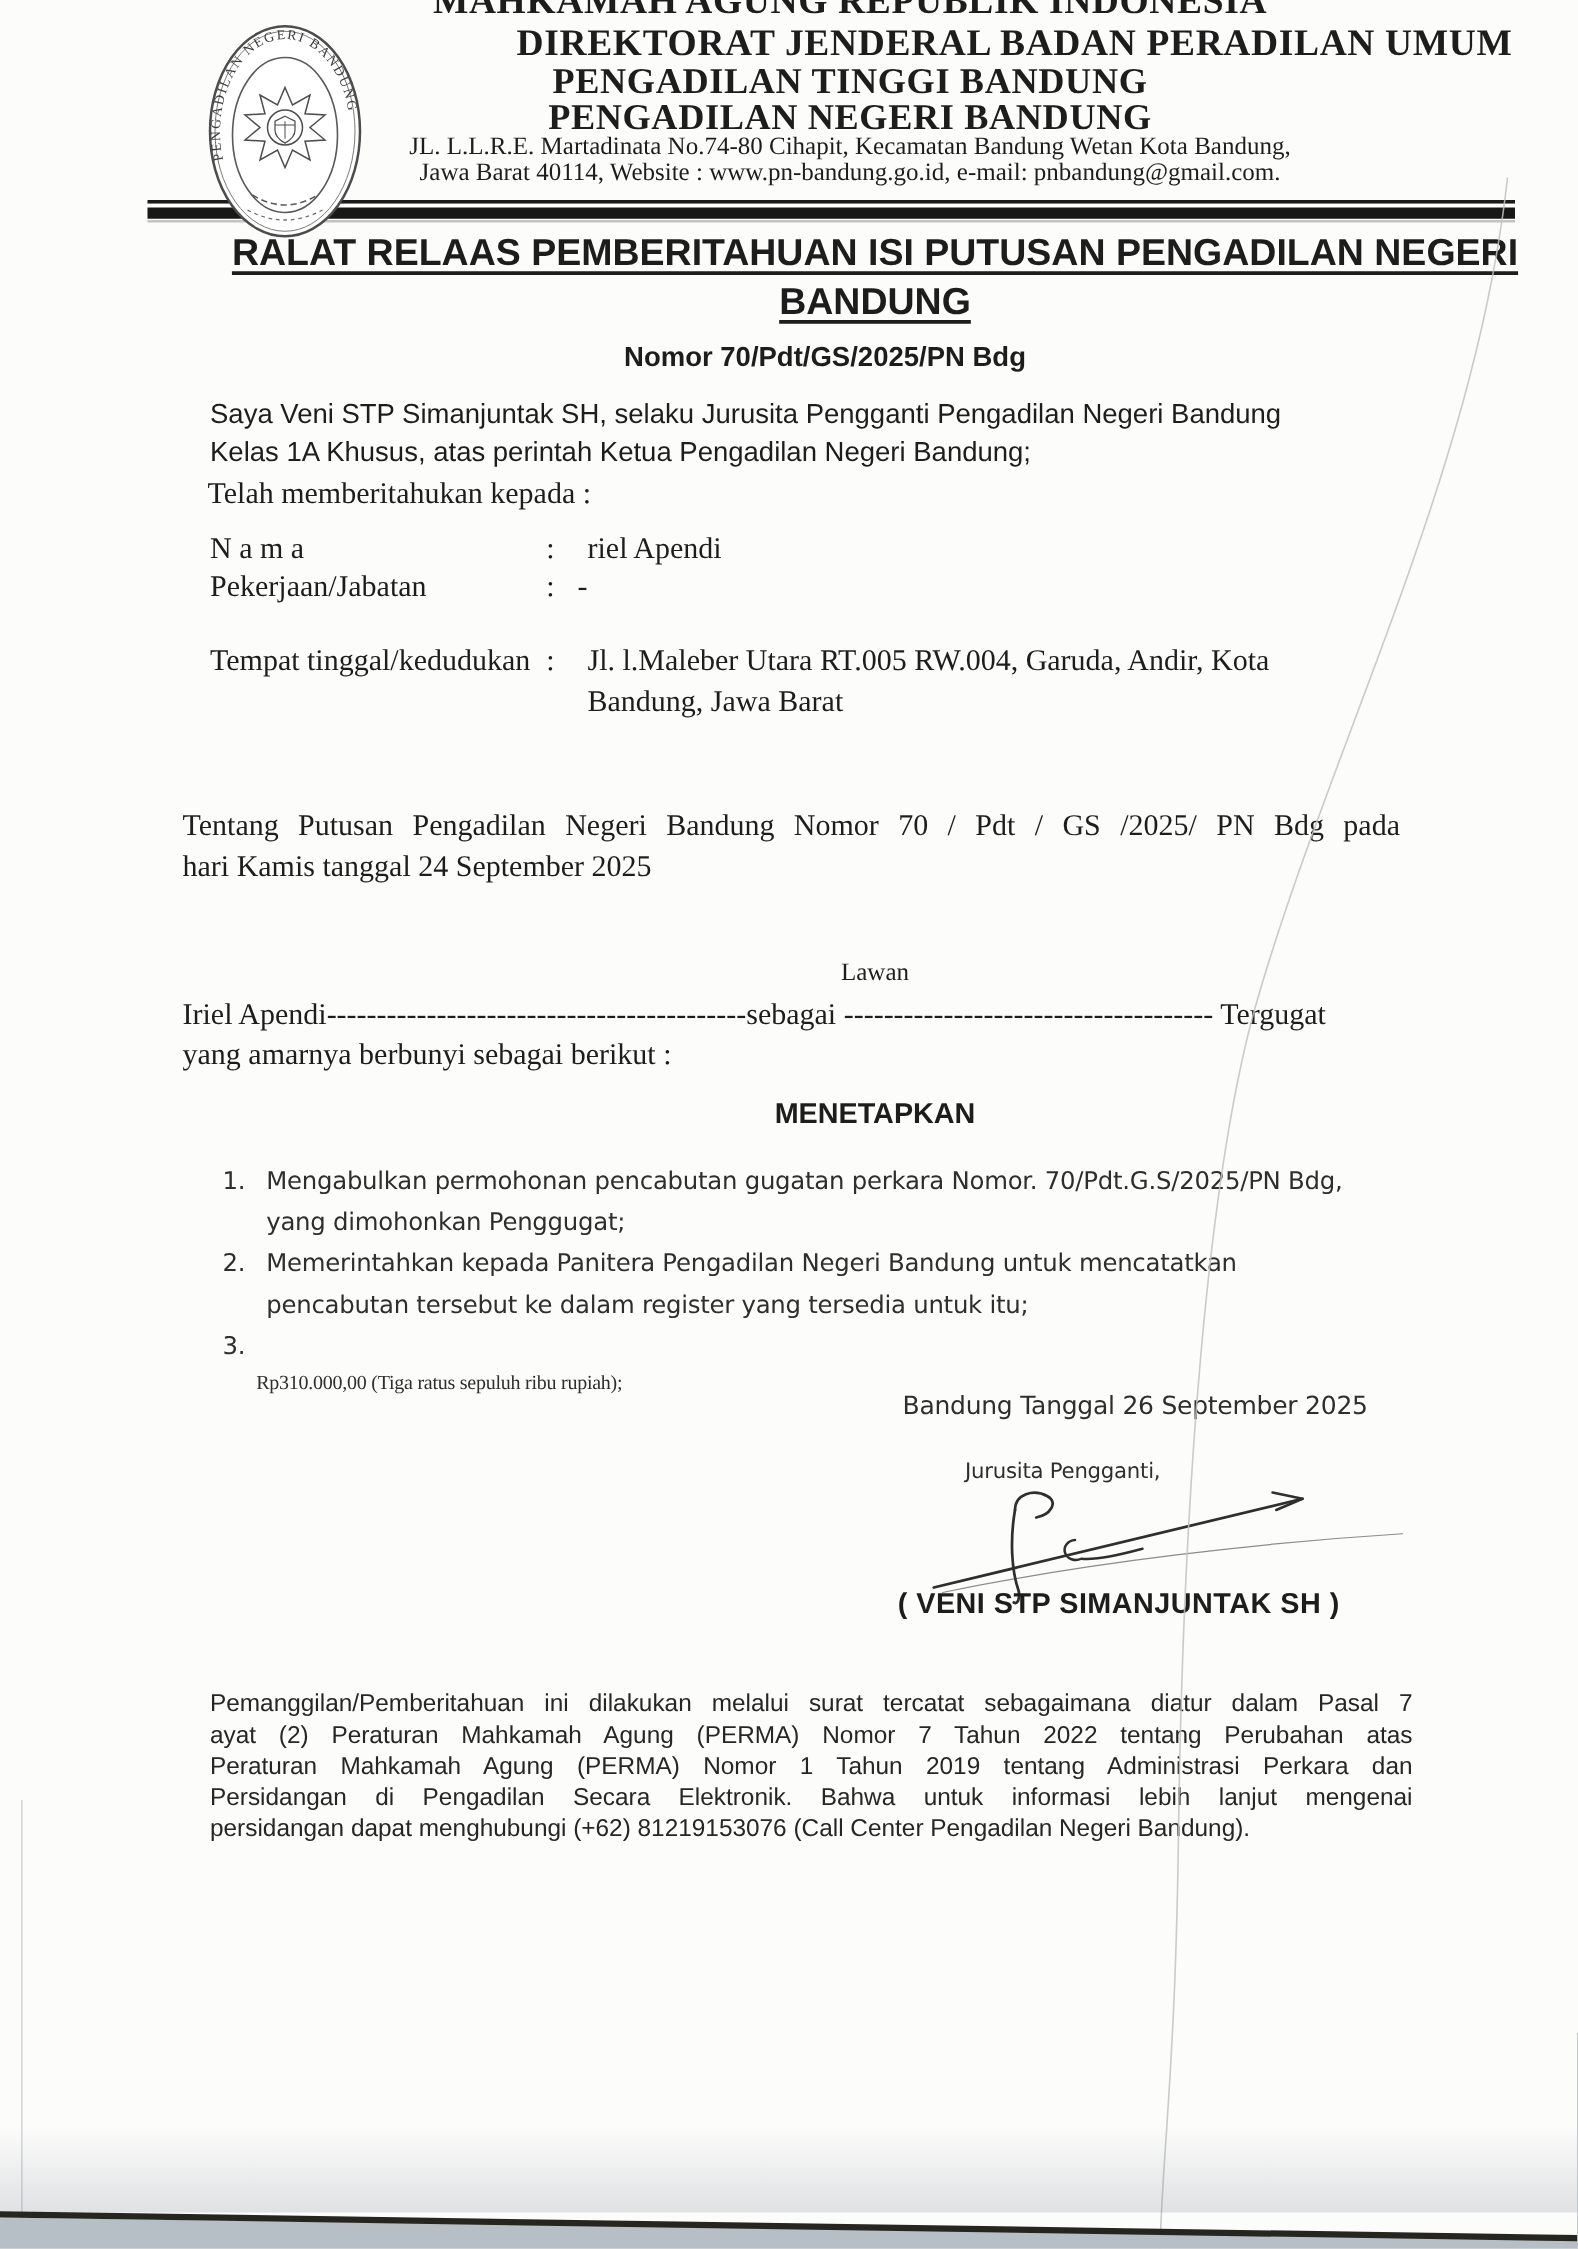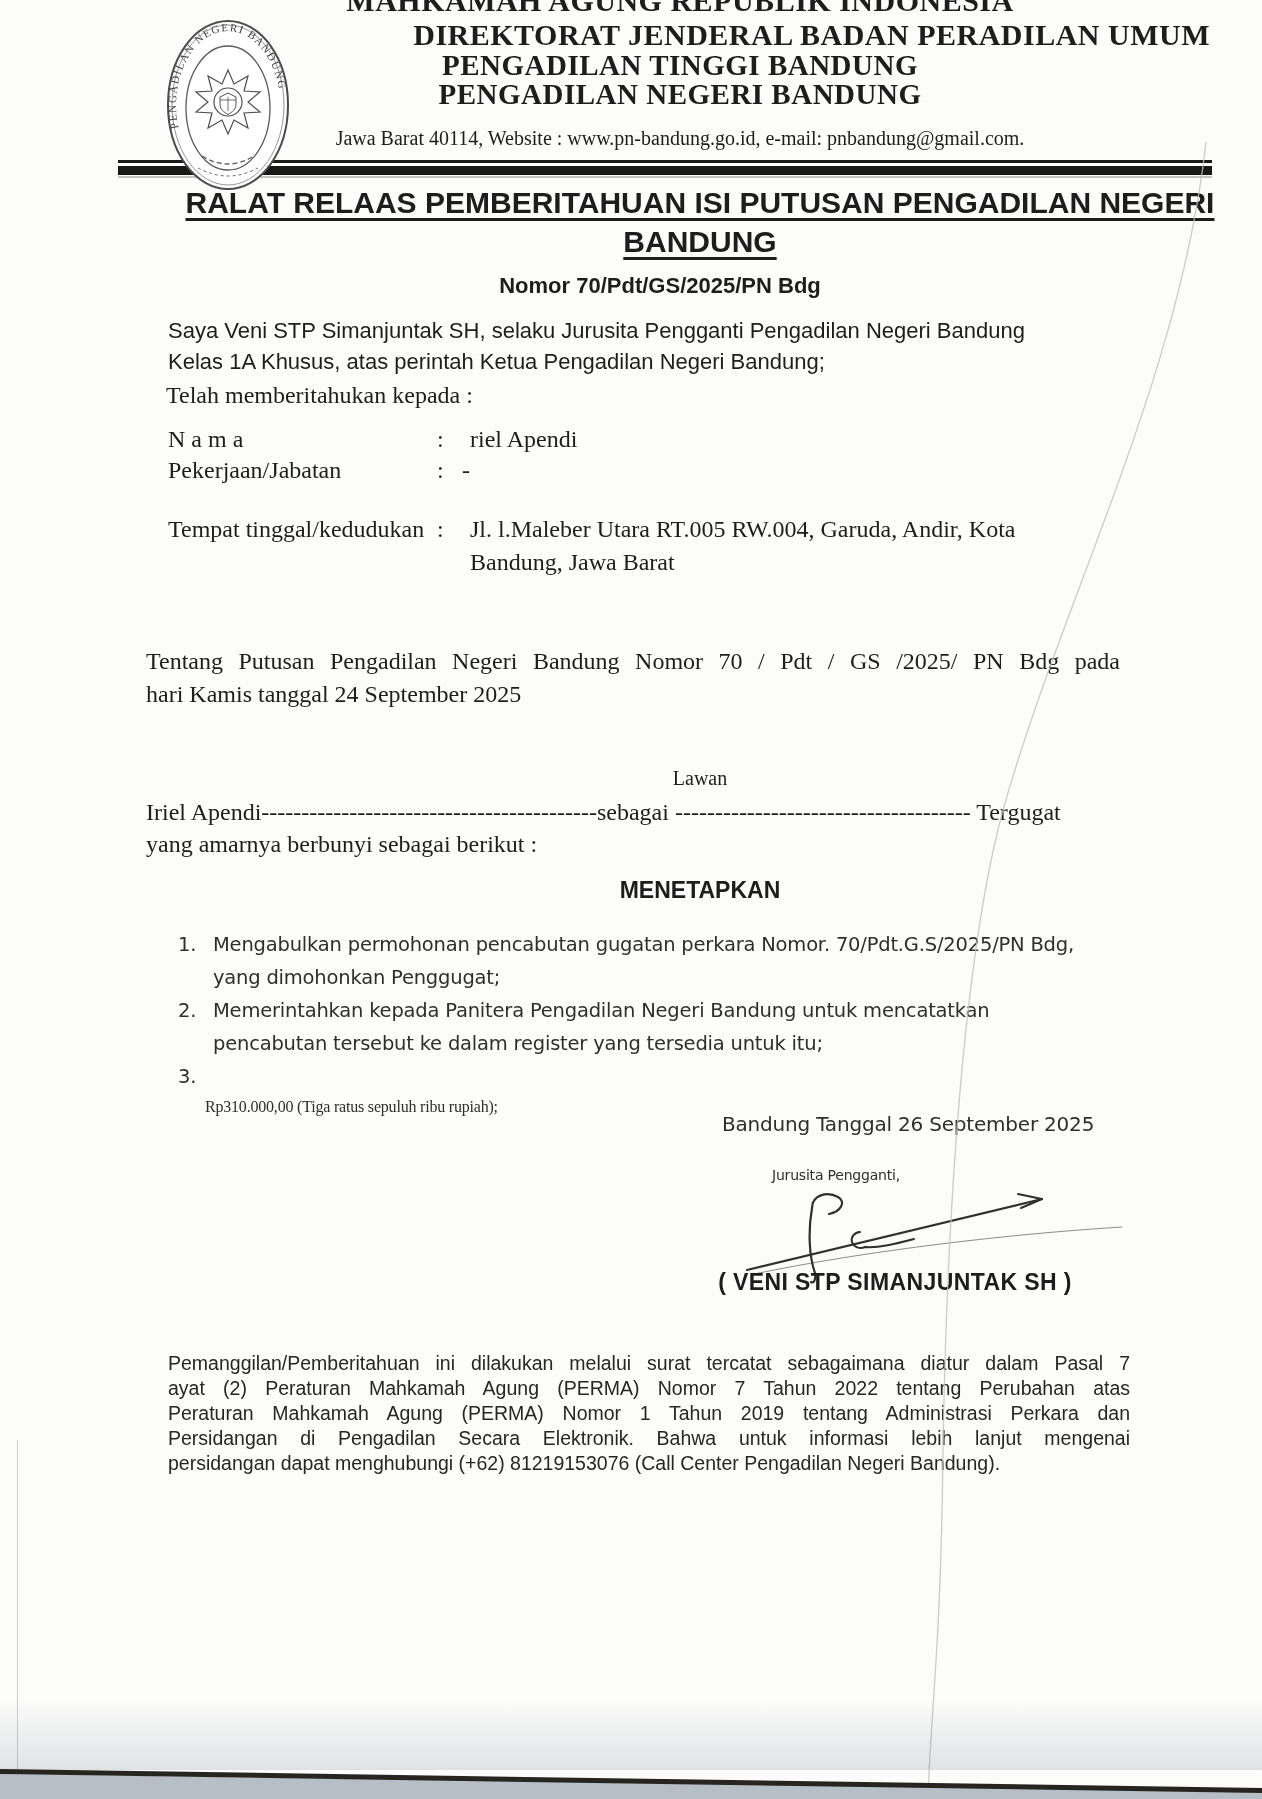--- a/index.html
+++ b/index.html
@@ -24,20 +24,21 @@
 </style>
 </head>
 <body>
 
 <div class="page">
 
   <div class="abs serif bold center" style="left:150px;top:-16px;width:1060px;font-size:30px;letter-spacing:.5px;">MAHKAMAH AGUNG REPUBLIK INDONESIA</div>
   <div class="abs serif bold center" style="left:150px;top:18px;width:1060px;font-size:30px;letter-spacing:.5px;text-align:right;">DIREKTORAT JENDERAL BADAN PERADILAN UMUM</div>
   <div class="abs serif bold center" style="left:150px;top:49px;width:1060px;font-size:29px;letter-spacing:.5px;">PENGADILAN TINGGI BANDUNG</div>
   <div class="abs serif bold center" style="left:150px;top:78px;width:1060px;font-size:29px;letter-spacing:.5px;">PENGADILAN NEGERI BANDUNG</div>
+  <div class="abs serif center" style="left:150px;top:106px;width:1060px;font-size:20px;">JL. L.L.R.E. Martadinata No.74-80 Cihapit, Kecamatan Bandung Wetan  Kota Bandung,</div>
   <div class="abs serif center" style="left:150px;top:127px;width:1060px;font-size:20px;">Jawa Barat 40114, Website : www.pn-bandung.go.id, e-mail: pnbandung@gmail.com.</div>
 
   <div class="rule-top"></div>
   <div class="rule-gap"></div>
   <div class="rule-main"></div>
   <div class="rule-shadow"></div>
 
   <div class="abs" style="left:164px;top:18px;">
     <svg width="128" height="174" viewBox="0 0 128 174">
       <ellipse cx="64" cy="87" rx="60" ry="84" fill="#ffffff" stroke="#4c4c4c" stroke-width="2"></ellipse>
@@ -94,21 +95,21 @@
   <div class="abs goth" style="left:213px;top:966px;font-size:19.5px;">yang dimohonkan Penggugat;</div>
 
   <div class="abs goth" style="left:178px;top:999px;font-size:19.5px;">2.</div>
   <div class="abs goth" style="left:213px;top:999px;font-size:19.5px;">Memerintahkan kepada Panitera Pengadilan Negeri Bandung untuk mencatatkan</div>
   <div class="abs goth" style="left:213px;top:1032px;font-size:19.5px;">pencabutan tersebut ke dalam register yang tersedia untuk itu;</div>
 
   <div class="abs goth" style="left:178px;top:1065px;font-size:19.5px;">3.</div>
   <div class="abs goth" style="left:205px;top:1098px;font-size:16px;font-family:Liberation Serif, serif;">Rp310.000,00 (Tiga ratus sepuluh ribu rupiah);</div>
 
   <div class="abs goth" style="left:722px;top:1112px;font-size:20px;">Bandung Tanggal 26 September 2025</div>
-  <div class="abs goth" style="left:772px;top:1167px;font-size:14px;">Jurusita Pengganti,</div>
+  <div class="abs goth" style="left:772px;top:1167px;font-size:17px;">Jurusita Pengganti,</div>
 
   <div class="abs" style="left:690px;top:1186px;">
     <svg width="470" height="120" viewBox="0 0 470 120" fill="none" stroke="#2f2f2f" stroke-linecap="round" stroke-linejoin="round">
       <path d="M57 84 L352 13" stroke-width="2.2"></path>
       <path d="M352 13 L328 8 M352 13 L331 22" stroke-width="2"></path>
       <path d="M64 88 C180 64 320 48 432 41" stroke-width="1" opacity=".55"></path>
       <path d="M122 22 C122 9 137 5 148 11 C157 16 150 26 139 28" stroke-width="2.2"></path>
       <path d="M122 22 C118 45 119 70 125 87 C126 93 124 98 121 96" stroke-width="2.2"></path>
       <path d="M170 46 a9 8 0 1 0 5 15 c14 1 30 -3 49 -8" stroke-width="2"></path>
     </svg>

